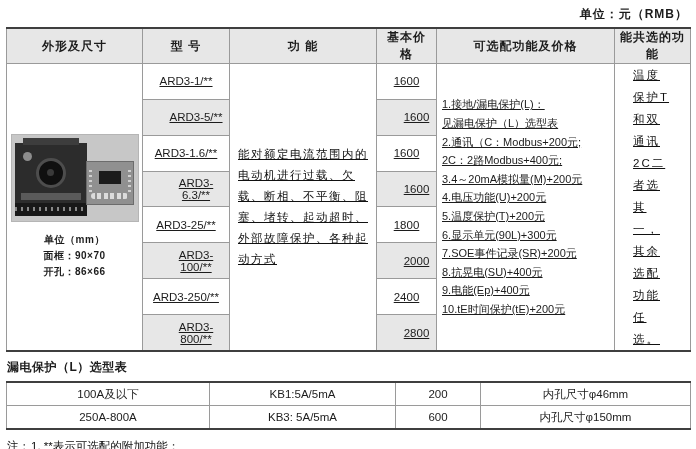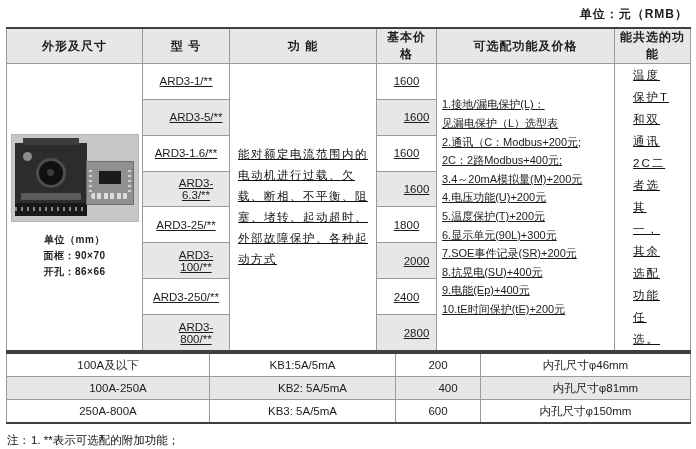--- a/index.html
+++ b/index.html
@@ -174,42 +174,37 @@
         <td>ARD3-250/**</td>
         <td>2400</td>
       </tr>
       <tr>
         <td class="alt">ARD3-800/**</td>
         <td class="alt">2800</td>
       </tr>
     </tbody>
       </table>
 
+    <div class="t2-title">漏电保护（L）选型表</div>
 
     <table class="t2">
       <colgroup>
         <col style="width:203px">
           <col style="width:186px">
           <col style="width:85px">
           <col style="width:210px">
       </colgroup>
       <tbody>
       <tr>
         <td>100A及以下</td>
         <td>KB1:5A/5mA</td>
         <td>200</td>
         <td>内孔尺寸φ46mm</td>
       </tr>
       <tr>
-        <td class="alt">100A-250A</td>
-        <td class="alt">KB2: 5A/5mA</td>
-        <td class="alt">400</td>
-        <td class="alt">内孔尺寸φ81mm</td>
-      </tr>
-      <tr>
         <td>250A-800A</td>
         <td>KB3: 5A/5mA</td>
         <td>600</td>
         <td>内孔尺寸φ150mm</td>
       </tr>
     </tbody>
       </table>
 
     <div class="notes">
       <span class="notes-prefix">注：</span>

